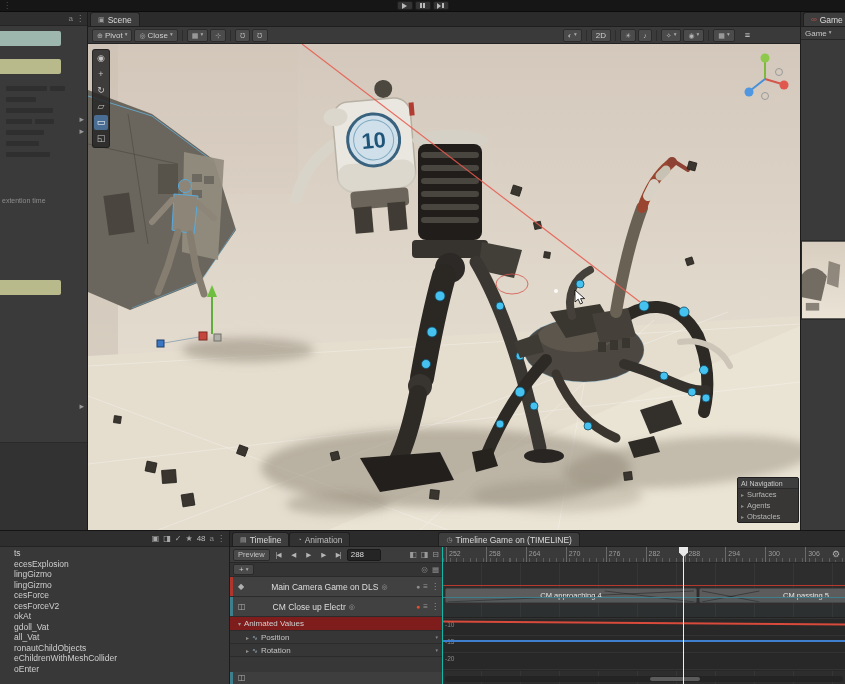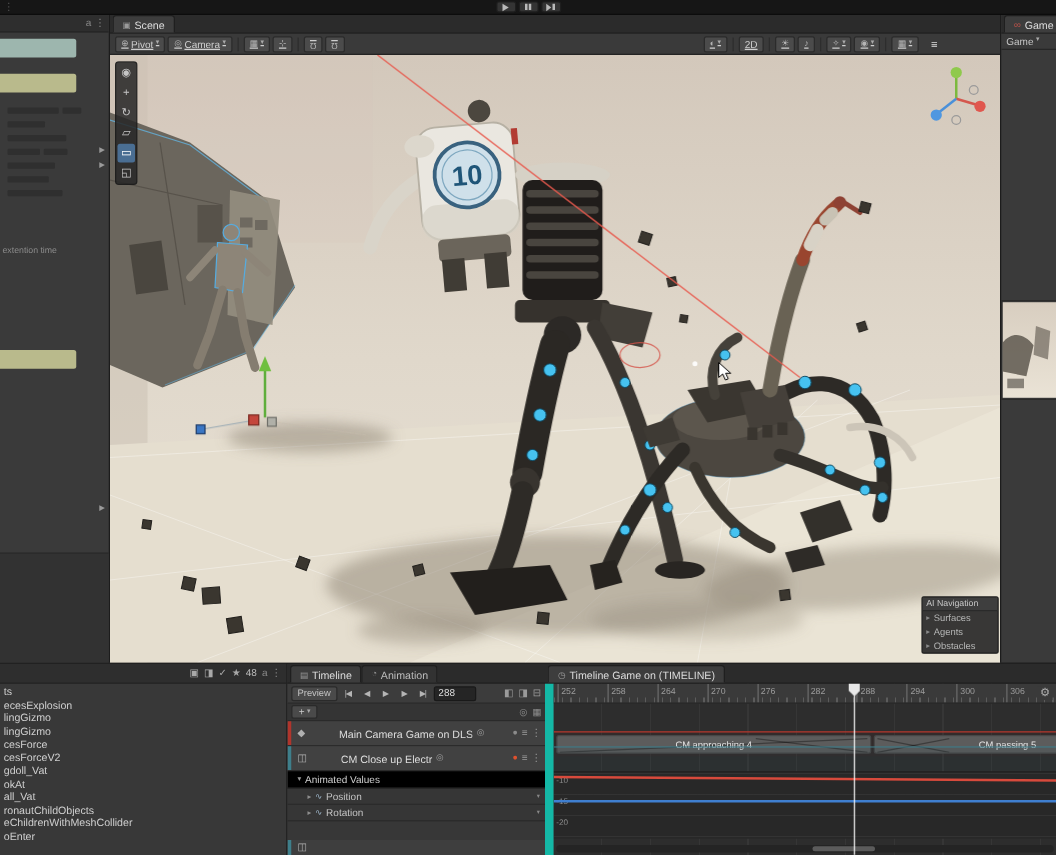--- a/index.html
+++ b/index.html
@@ -36,21 +36,21 @@
   .ls-arrow{position:absolute;right:3px;font-size:9px;color:#9a9a9a;line-height:1;}
   .ls-bottom{position:absolute;bottom:0;left:0;right:0;height:88px;background:#323232;border-top:1px solid #2a2a2a;}
 
   
   .scene-pane{flex:0 0 712px;display:flex;flex-direction:column;background:#383838;min-width:0;}
   .tabbar{height:15px;background:#2b2b2b;display:flex;align-items:flex-end;padding-left:2px;border-bottom:1px solid #1f1f1f;}
   .tab{height:14px;display:flex;align-items:center;gap:3px;padding:0 7px;font-size:8.5px;color:#bdbdbd;background:#323232;border:1px solid #1f1f1f;border-bottom:none;border-radius:3px 3px 0 0;white-space:nowrap;}
   .tab.active{background:#3d3d3d;color:#dcdcdc;}
   .tab-icon{font-size:7px;color:#9a9a9a;}
   .scene-toolbar{height:17px;background:#3a3a3a;border-bottom:1px solid #232323;display:flex;align-items:center;padding:0 4px;gap:2px;}
-  .stb{height:13px;display:flex;align-items:center;gap:2px;background:#4b4b4b;border:1px solid #2b2b2b;border-radius:2px;padding:0 4px;color:#cfcfcf;font-size:8px;text-decoration:underline;}
+  .stb{height:13px;display:flex;align-items:center;gap:2px;background:#4b4b4b;border:1px solid #2b2b2b;border-radius:2px;padding:0 4px;color:#cfcfcf;font-size:8px;}
   .stb .ticon{font-size:7px;color:#b5b5b5;line-height:1;}
   .caret{font-size:5.5px;color:#aaa;line-height:1;}
   .sep{width:1px;height:11px;background:#2d2d2d;margin:0 2px;}
   .spacer{flex:1;}
   .rot180{display:inline-block;transform:rotate(180deg);}
   .overlay-menu{font-size:9px;color:#dcdcdc;margin:0 46px 0 8px;line-height:1;}
 
   .viewport{position:relative;flex:1;overflow:hidden;background:#ddd5c8;}
   .scene-svg{position:absolute;inset:0;display:block;}
 
@@ -73,47 +73,47 @@
 
   
   .bottom{flex:0 0 154px;display:flex;border-top:1px solid #141414;min-height:0;}
 
   .project-pane{flex:0 0 230px;background:#383838;border-right:1px solid #1c1c1c;display:flex;flex-direction:column;overflow:hidden;}
   .pp-header{height:16px;background:#2e2e2e;border-bottom:1px solid #232323;display:flex;align-items:center;gap:4px;padding:0 4px;}
   .pp-ics{margin-left:auto;display:flex;align-items:center;gap:4px;font-size:8px;color:#a8a8a8;}
   .pp-badge{font-size:8px;color:#bdbdbd;}
   .pp-menu{font-size:8px;color:#8a8a8a;display:flex;gap:3px;align-items:center;}
   .pp-list{list-style:none;overflow:hidden;flex:1;padding-top:1px;}
-  .pp-item{height:10.5px;line-height:10.5px;font-size:8.5px;color:#cfcfcf;padding-left:3px;white-space:nowrap;overflow:hidden;}
+  .pp-item{height:10.5px;line-height:10.5px;font-size:8.5px;color:#cfcfcf;padding-left:14px;white-space:nowrap;overflow:hidden;}
 
   .timeline-pane{flex:1;display:flex;flex-direction:column;background:#333;min-width:0;}
   .tl-tabbar{height:16px;background:#2b2b2b;display:flex;align-items:flex-end;padding-left:2px;border-bottom:1px solid #1f1f1f;}
   .asset-tab{margin-left:88px;}
   .tl-body{flex:1;display:flex;min-height:0;position:relative;}
-  .tl-left{flex:0 0 213px;background:#373737;border-right:7px solid #14b8a6;display:flex;flex-direction:column;overflow:hidden;}
+  .tl-left{flex:0 0 213px;background:#373737;border-right:1px solid #14b8a6;display:flex;flex-direction:column;overflow:hidden;}
   .tl-toolbar{height:16px;display:flex;align-items:center;gap:2px;padding:0 3px;background:#3c3c3c;border-bottom:1px solid #282828;}
   .pv{height:12px;background:#4a4a4a;border:1px solid #2a2a2a;border-radius:2px;color:#c3c3c3;font-size:7.5px;padding:0 4px;}
   .tbtn{width:13px;height:12px;background:none;border:none;color:#b5b5b5;font-size:6.5px;padding:0;display:flex;align-items:center;justify-content:center;letter-spacing:-1px;}
   .frame{width:34px;height:12px;background:#252525;border:1px solid #191919;border-radius:2px;color:#ddd;font-size:8px;padding:0 3px;}
   .tl-edit-ics{margin-left:auto;display:flex;gap:4px;font-size:8px;color:#9a9a9a;}
   .tl-addrow{height:14px;display:flex;align-items:center;padding:0 3px;background:#343434;border-bottom:1px solid #2a2a2a;}
   .add-btn{height:11px;background:#4a4a4a;border:1px solid #2a2a2a;border-radius:2px;color:#ccc;font-size:8px;display:flex;align-items:center;gap:2px;padding:0 5px;}
   .addrow-ics{margin-left:auto;display:flex;gap:4px;font-size:7.5px;color:#8e8e8e;}
   .track{height:20px;background:#414141;border-bottom:1px solid #2b2b2b;display:flex;align-items:center;gap:3px;padding-right:3px;}
   .accent{width:3px;align-self:stretch;flex:0 0 3px;}
   .accent.red{background:#b0352c;}
   .accent.teal{background:#3e7f8b;}
   .tr-ic{font-size:8px;color:#b0b0b0;margin-left:2px;line-height:1;}
   .tr-name{font-size:8.5px;color:#dedede;white-space:nowrap;overflow:hidden;max-width:120px;margin-left:24px;}
   .tr-circ{font-size:7px;color:#9f9f9f;line-height:1;}
   .flex{flex:1;}
   .tr-dot{font-size:7px;color:#8b8b8b;line-height:1;}
   .tr-dot.rec{color:#e0512e;}
   .tr-lines,.tr-menu{font-size:8px;color:#9a9a9a;line-height:1;}
-  .group-row{height:14px;background:#000000;border-bottom:1px solid #2c2c2c;display:flex;align-items:center;gap:3px;padding-left:8px;font-size:8px;color:#cfcfcf;}
+  .group-row{height:14px;background:#7f1d1d;border-bottom:1px solid #2c2c2c;display:flex;align-items:center;gap:3px;padding-left:8px;font-size:8px;color:#cfcfcf;}
   .group-row .fold{font-size:6px;color:#9a9a9a;}
   .param-row{height:13px;background:#363636;border-bottom:1px solid #2b2b2b;display:flex;align-items:center;gap:3px;padding:0 4px 0 16px;font-size:8px;color:#c3c3c3;}
   .param-row .fold{font-size:6px;color:#8e8e8e;}
   .p-ic{font-size:7px;color:#9db5c9;line-height:1;}
   .mini-caret{font-size:5px;color:#888;}
   .params-wrap{display:block;}
   .track.partial{margin-top:auto;height:12px;border-bottom:none;background:#3e3e3e;}
 
   .tl-right{flex:1;position:relative;background:#2d2d2d;overflow:hidden;
     background-image:repeating-linear-gradient(90deg,transparent 0 38px,rgba(255,255,255,.045) 38px 39px);}
@@ -220,21 +220,21 @@
         </div>
       </div>
       <div class="scene-toolbar">
         <button class="stb">
           <span class="ticon">⊕</span>
           <span>Pivot</span>
           <span class="caret">▾</span>
         </button>
         <button class="stb">
           <span class="ticon">◎</span>
-          <span>Camera</span>
+          <span>Close</span>
           <span class="caret">▾</span>
         </button>
         <span class="sep"></span>
         <button class="stb">
           <span class="ticon">▦</span>
           <span class="caret">▾</span>
         </button>
         <button class="stb">
           <span class="ticon">⊹</span>
         </button>
@@ -541,23 +541,23 @@
 
 
           <li class="pp-item"><span>lingGizmo</span></li>
 
           <li class="pp-item"><span>lingGizmo</span></li>
 
           <li class="pp-item"><span>cesForce</span></li>
 
           <li class="pp-item"><span>cesForceV2</span></li>
 
+          <li class="pp-item"><span>okAt</span></li>
+
           <li class="pp-item"><span>gdoll_Vat</span></li>
-
-          <li class="pp-item"><span>okAt</span></li>
 
           <li class="pp-item"><span>all_Vat</span></li>
 
           <li class="pp-item"><span>ronautChildObjects</span></li>
 
           <li class="pp-item"><span>eChildrenWithMeshCollider</span></li>
 
           <li class="pp-item"><span>oEnter</span></li>
         </ul>
     </aside>

